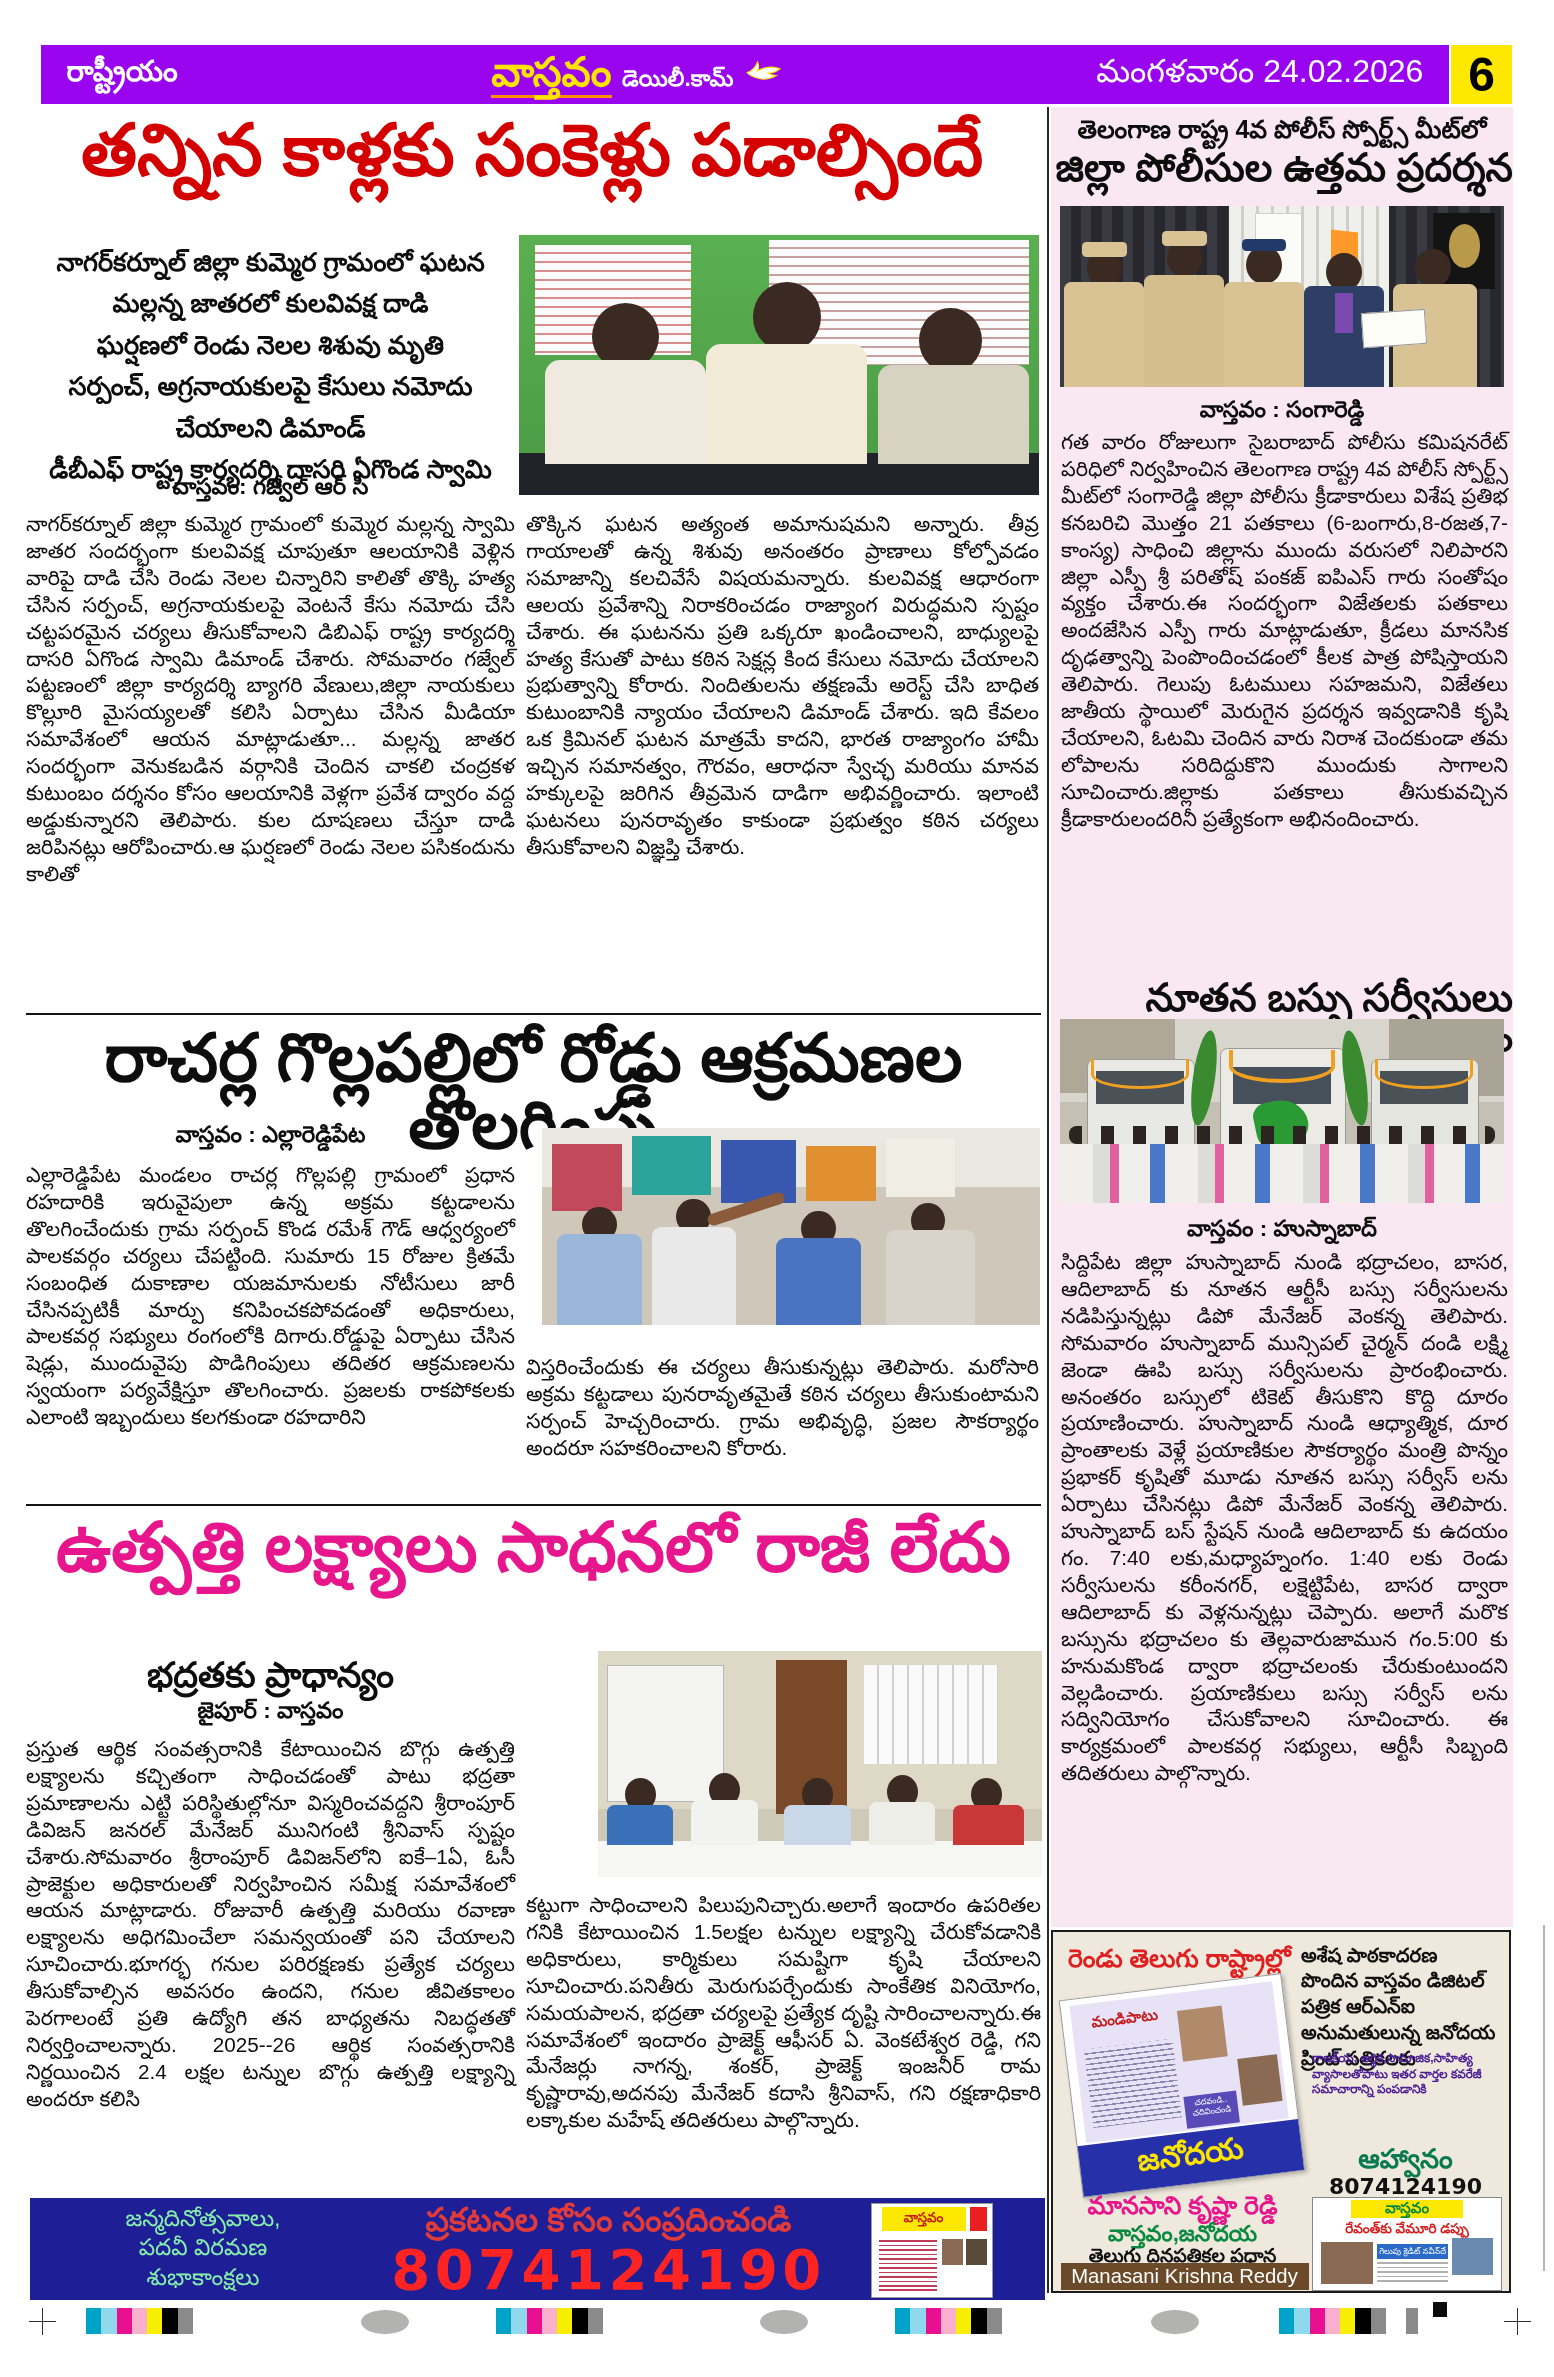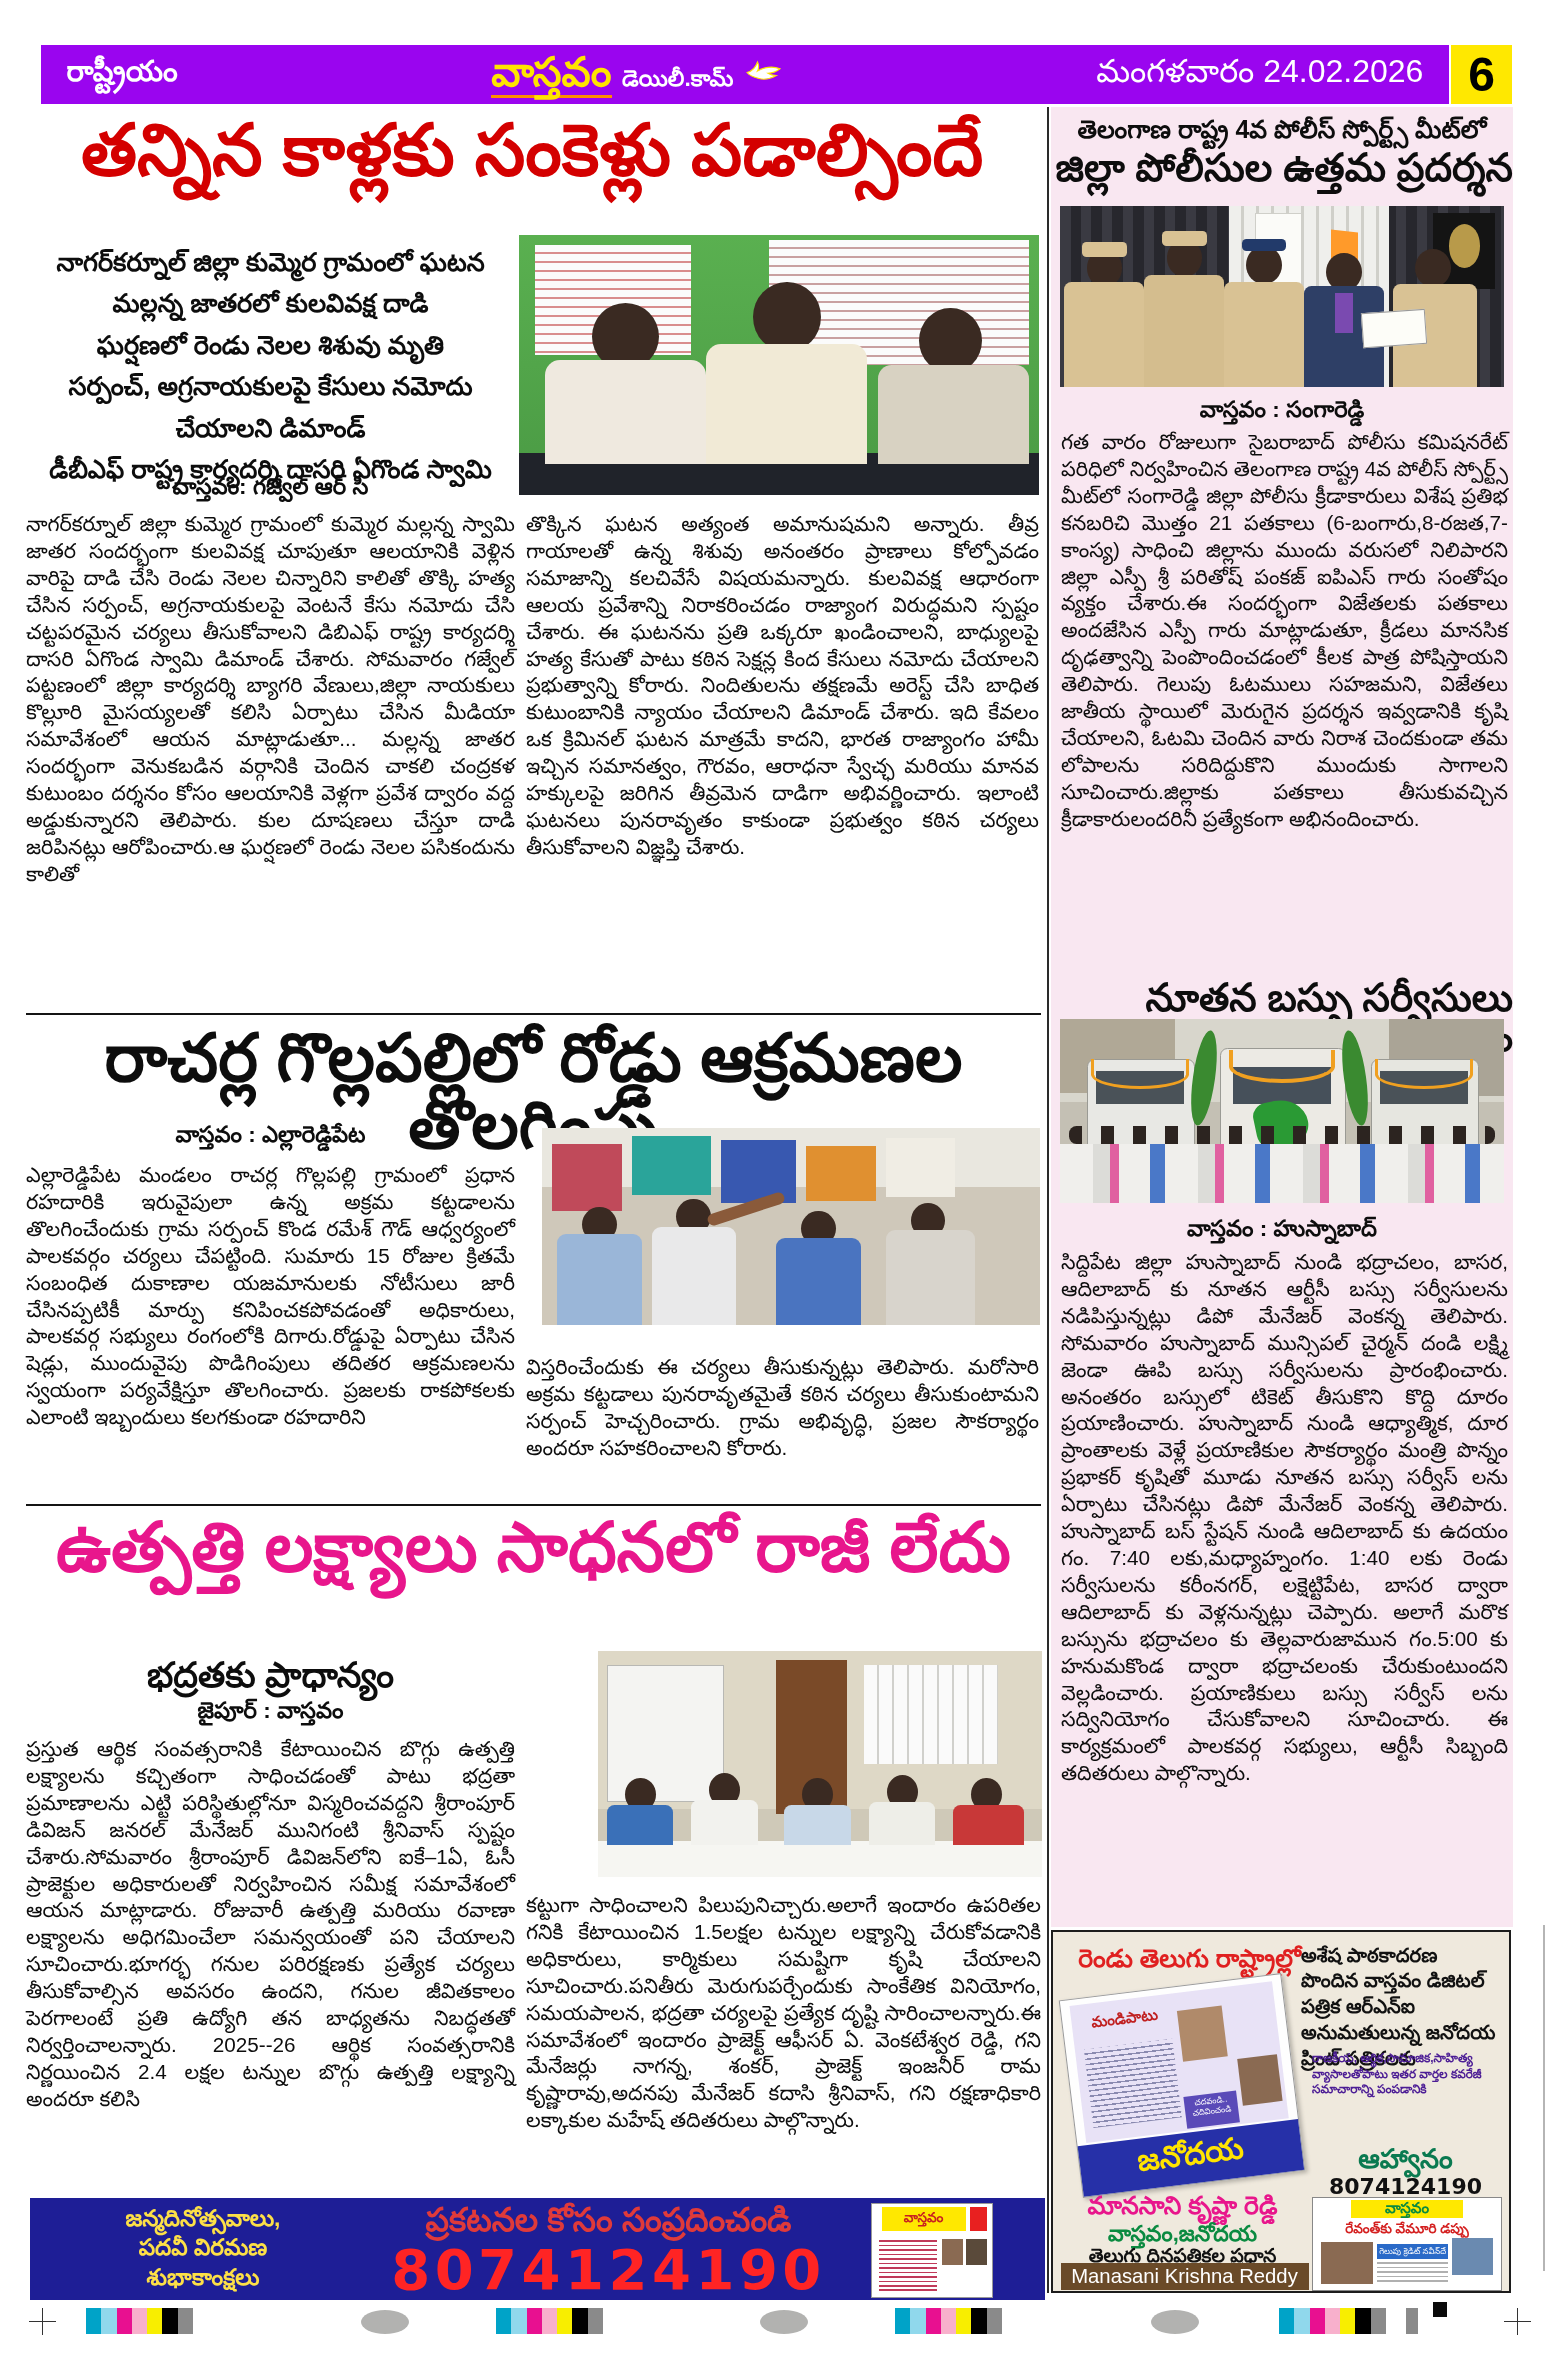--- a/index.html
+++ b/index.html
@@ -39,31 +39,31 @@
   .rcol{position:absolute;left:1051px;top:107px;width:462px;height:1820px;background:#f9e7f1;}
   .r-kicker{position:absolute;left:0;top:7.5px;width:100%;text-align:center;font-size:25px;font-weight:bold;color:#0d0d0d;}
   .r-head{position:absolute;left:0;top:41px;width:100%;text-align:right;font-size:39px;font-weight:bold;color:#0d0d0d;line-height:1.02;}
   .r-body{position:absolute;left:10px;width:447px;font-size:20.7px;line-height:1.3;text-align:justify;color:#0d0d0d;}
   
   .photo{position:absolute;overflow:hidden;background:#cfcfc8;}
   .pp{position:absolute;}
   .head-sh{border-radius:50%;background:#3a2a22;}
   
   .banner{position:absolute;left:30px;top:2198px;width:1015px;height:102px;background:#1e1e96;}
-  .banner-left{position:absolute;left:30px;top:6px;width:286px;text-align:center;color:#fde047;
-               font-size:23px;font-weight:bold;line-height:1.28;}
+  .banner-left{position:absolute;left:30px;top:6px;width:286px;text-align:center;color:#86efac;
+               font-size:23px;font-weight:normal;line-height:1.28;}
   .banner-contact{position:absolute;left:323px;top:3px;width:511px;text-align:center;color:#e03a3a;
                   font-size:33px;font-weight:bold;}
   .banner-phone{position:absolute;left:323px;top:39px;width:511px;text-align:center;color:#ff2424;
                 font-size:56px;font-weight:bold;letter-spacing:4.5px;font-family:"DejaVu Sans",sans-serif;}
   .banner-thumb{position:absolute;left:841px;top:4.5px;width:120px;height:93px;background:#fff;border:0.8px solid #999;}
   
   .agency{position:absolute;left:1051px;top:1930px;width:460px;height:363px;background:#efe9dd;
           border:2.3px solid #1c1c1c;box-sizing:border-box;}
-  .ag-kicker{position:absolute;left:15px;top:12px;width:233px;text-align:right;color:#e02020;font-size:25px;font-weight:bold;}
+  .ag-kicker{position:absolute;left:15px;top:12px;width:233px;text-align:left;color:#e02020;font-size:25px;font-weight:bold;}
   .ag-intro{position:absolute;left:248px;top:10.5px;width:197px;color:#111;font-size:19.6px;font-weight:bold;line-height:1.32;}
   .ag-topics{position:absolute;left:259px;top:119px;width:187px;color:#4c1d95;font-size:12px;font-weight:bold;line-height:1.3;}
   .ag-invite{position:absolute;left:259px;top:212px;width:187px;text-align:center;color:#0a7a50;font-size:27px;font-weight:bold;}
   .ag-phone{position:absolute;left:259px;width:187px;text-align:center;color:#111;font-size:22px;font-weight:bold;font-family:"DejaVu Sans",sans-serif;}
   .ag-editor{position:absolute;left:7.5px;top:259px;width:244px;text-align:center;color:#e8168c;font-size:25px;font-weight:bold;}
   .ag-papers{position:absolute;left:7.5px;top:289px;width:244px;text-align:center;color:#0a8a40;font-size:22px;font-weight:bold;}
   .ag-role{position:absolute;left:7.5px;width:244px;text-align:center;color:#111;font-size:19px;font-weight:bold;}
   .ag-strip{position:absolute;left:7.5px;top:331px;width:248px;height:27px;background:#6a4a28;color:#fff;
             display:flex;align-items:center;justify-content:center;font-size:20.3px;}
   .tilt-paper{position:absolute;left:16.5px;top:54px;width:222px;height:197px;background:#fefefe;border:0.8px solid #999;

